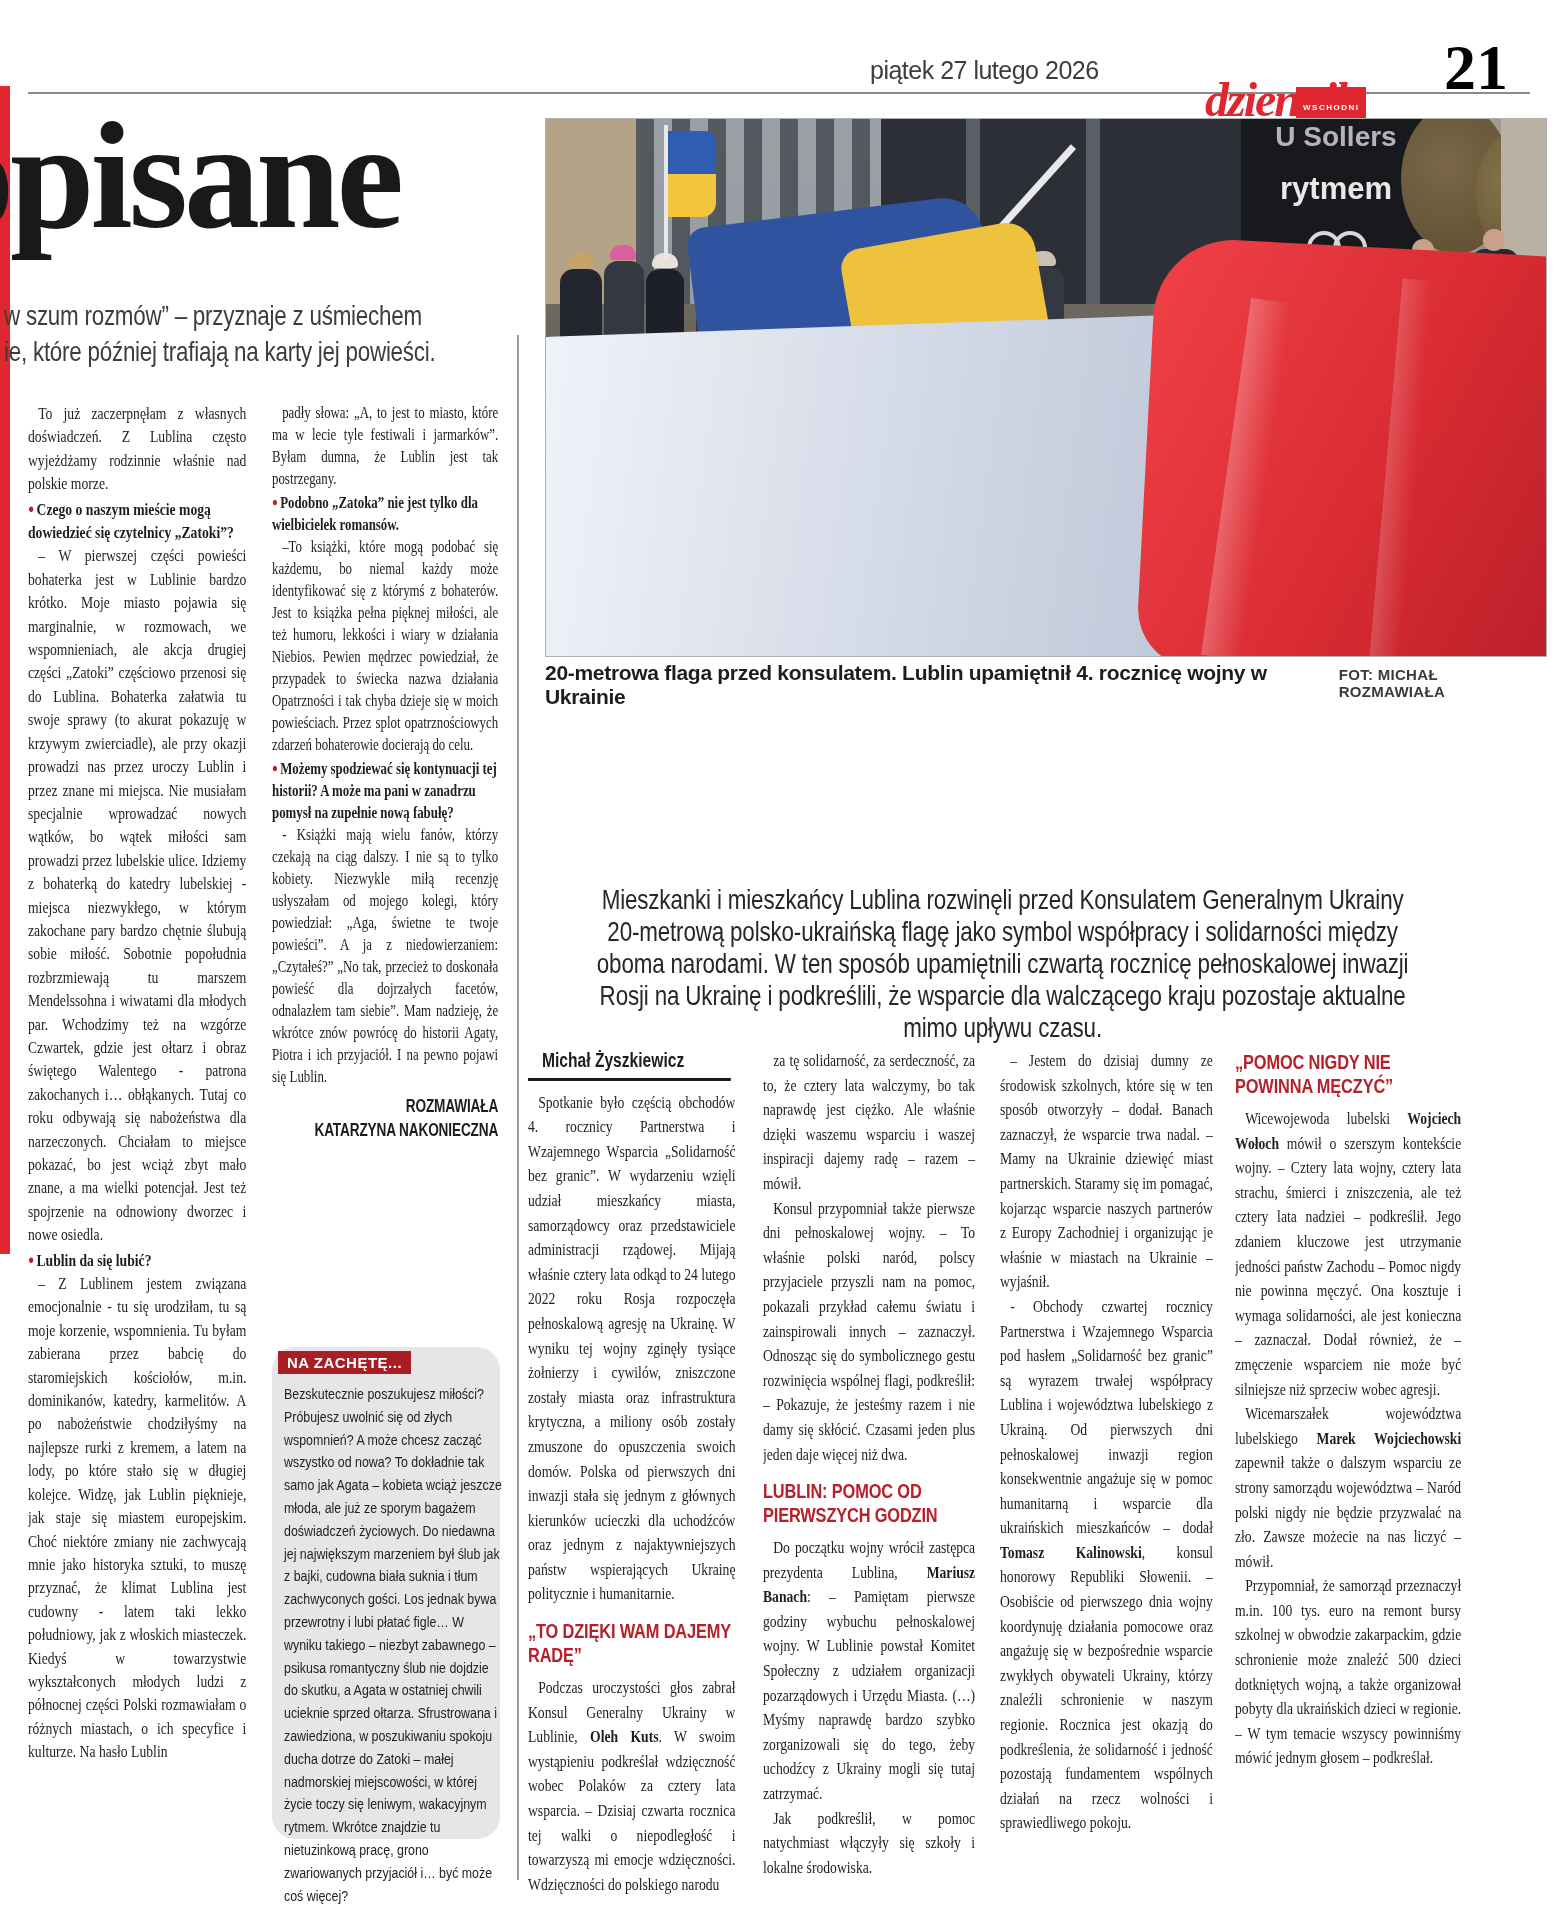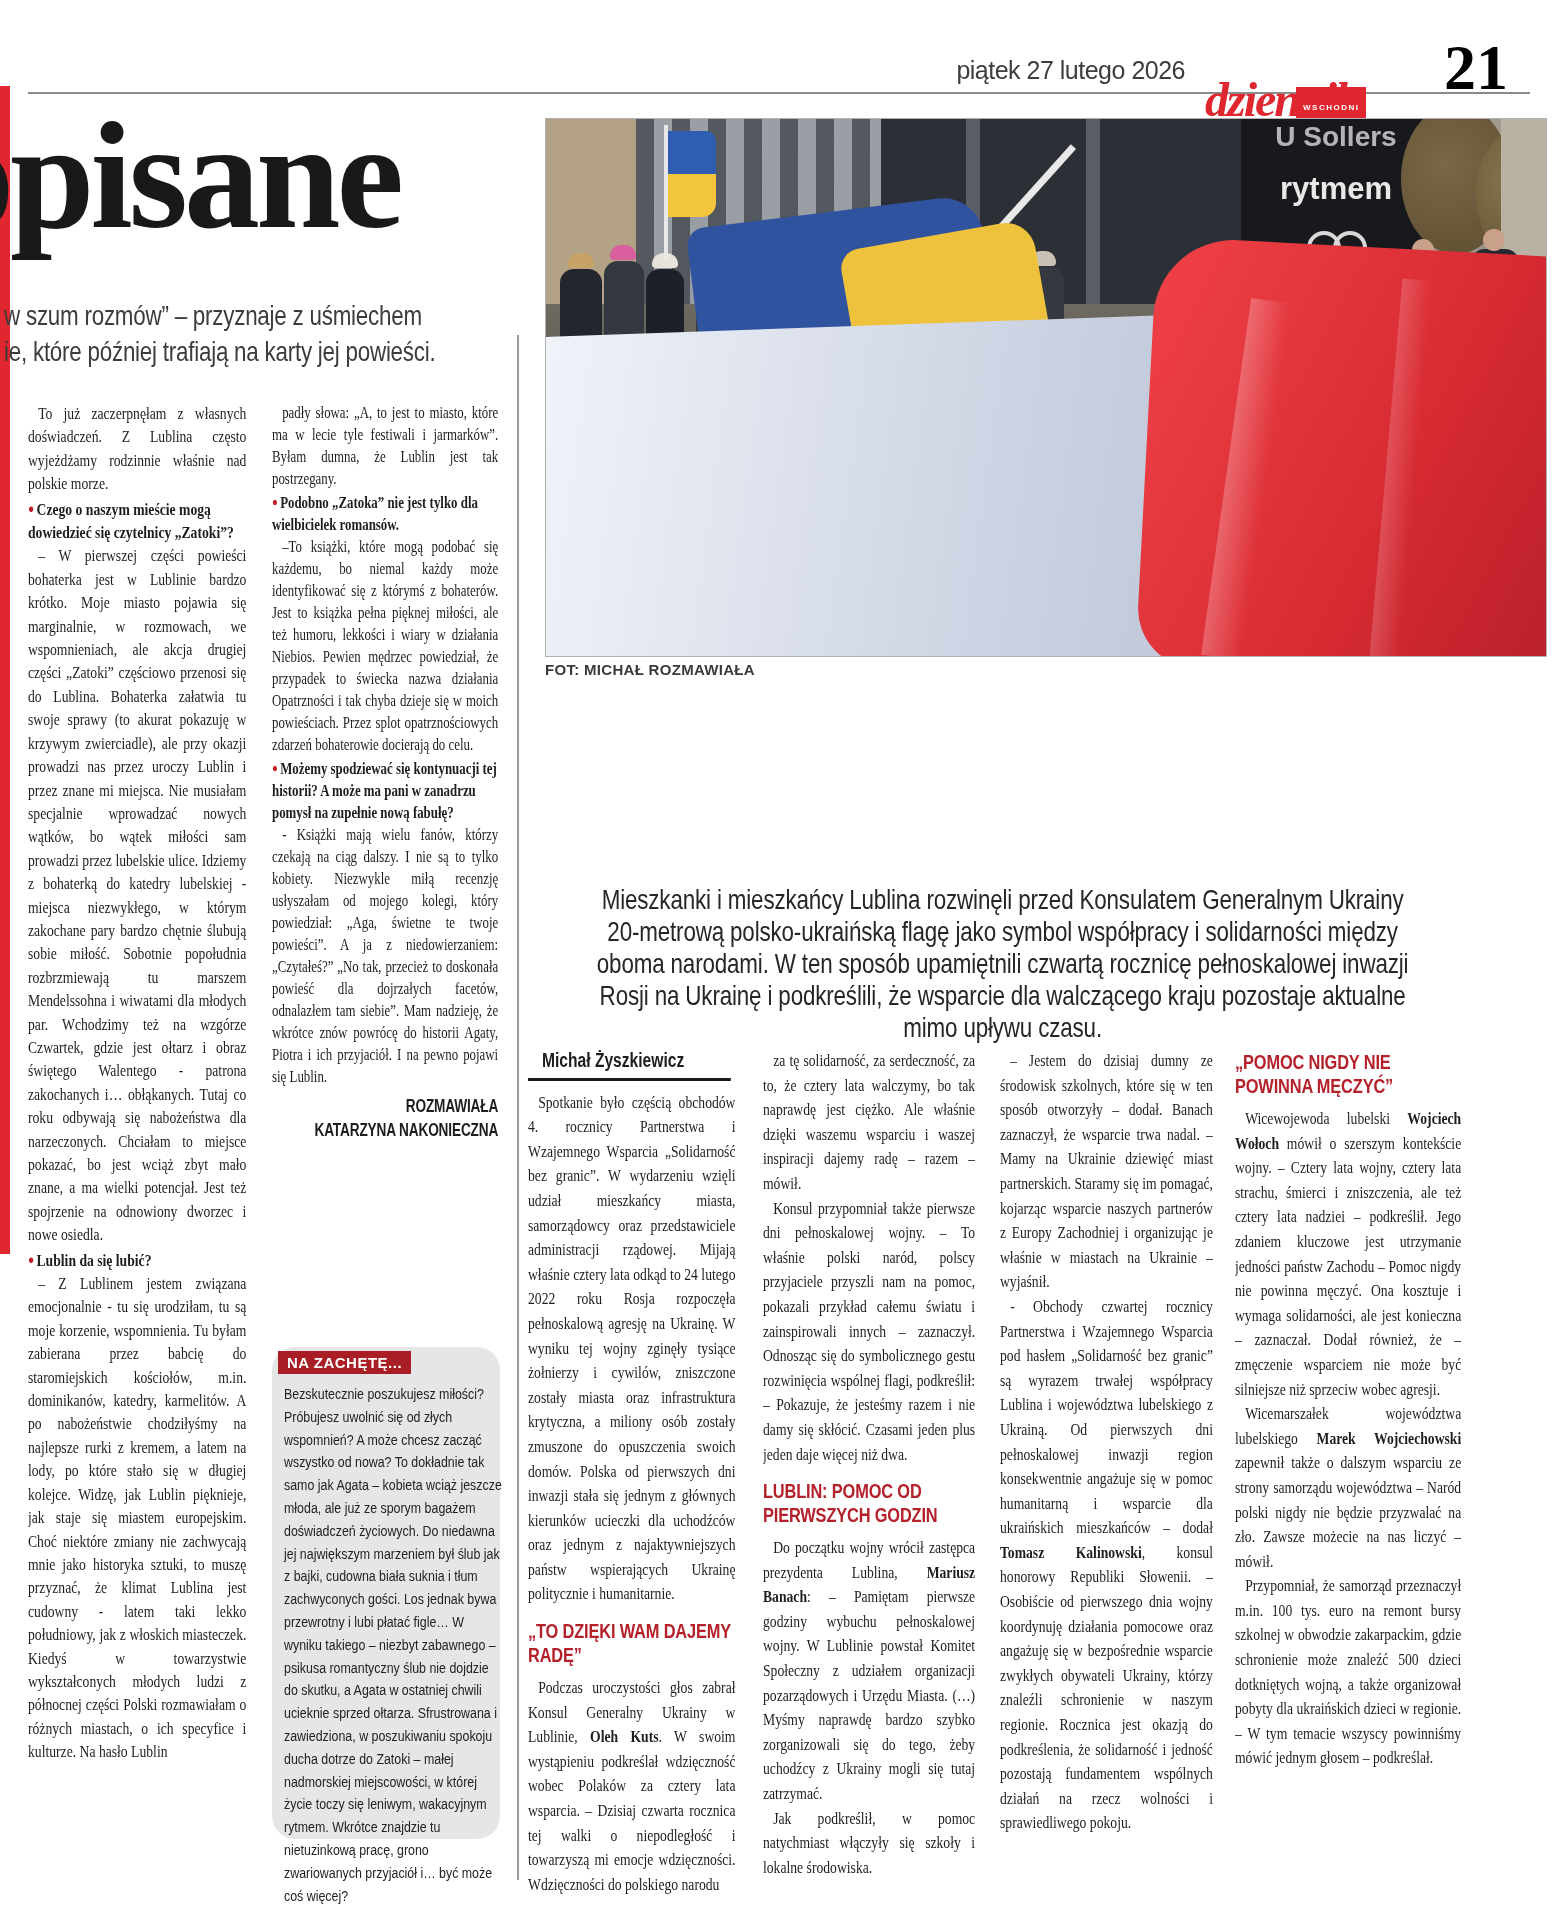--- a/index.html
+++ b/index.html
@@ -1,21 +1,21 @@
 <!DOCTYPE html>
 <html><head>
 <meta charset="utf-8">
 <style>
   html,body{margin:0;padding:0;background:#d8d8d8;}
   .page{position:relative;width:1558px;height:1913px;background:#ffffff;overflow:hidden;
         font-family:"Liberation Serif",serif;color:#1d1d1b;margin:0 auto;}
   
   .red-bar{position:absolute;left:0;top:86px;width:10px;height:1168px;background:#e0262f;}
   .hdr-rule{position:absolute;left:28px;top:92px;width:1502px;height:2px;background:#8c8b8b;}
-  .hdr-date{position:absolute;top:56px;left:870px;width:315px;text-align:right;
+  .hdr-date{position:absolute;top:56px;left:870px;width:315px;text-align:left;
             font-family:"Liberation Sans",sans-serif;font-size:25px;color:#3d3d3c;letter-spacing:-0.5px;}
   .logo{position:absolute;top:40px;left:1205px;font-family:"Liberation Serif",serif;font-style:italic;
         font-weight:bold;font-size:48px;color:#e0262f;letter-spacing:-2px;line-height:1;margin-top:36px;}
   .logo-sub{position:absolute;top:87px;left:1296px;background:#e0262f;color:#fff;
         font-family:"Liberation Sans",sans-serif;font-weight:bold;font-size:8px;
         padding:16px 7px;letter-spacing:1.5px;}
   .page-num{position:absolute;top:36px;left:1444px;font-family:"Liberation Serif",serif;
         font-weight:bold;font-size:64px;color:#000000;line-height:1;}
   
   .iv-headline{position:absolute;left:-62px;top:100px;font-family:"Liberation Serif",serif;
@@ -167,20 +167,21 @@
 
     <div style="left:150px;top:92px;width:295px;height:190px;background:#30539f;transform:rotate(-7deg);border-radius:18px 40px 10px 30px;"></div>
     <div style="left:305px;top:115px;width:195px;height:165px;background:#efc23d;transform:rotate(-10deg);border-radius:20px 30px 40px 20px;"></div>
     <div style="left:-30px;top:205px;width:800px;height:350px;background:linear-gradient(100deg,#f2f5fa,#ccd3e2 60%,#b9c1d4);transform:rotate(-2deg);border-radius:40px 120px 0 0;"></div>
     <div style="left:600px;top:128px;width:430px;height:430px;background:linear-gradient(115deg,#ef4147,#d92b33 55%,#b71f2a);transform:rotate(3deg);border-radius:80px 30px 0 60px;"></div>
     <div style="left:680px;top:180px;width:40px;height:360px;background:linear-gradient(90deg,rgba(255,255,255,.25),rgba(255,255,255,0));transform:rotate(8deg);"></div>
     <div style="left:840px;top:160px;width:30px;height:380px;background:linear-gradient(90deg,rgba(255,255,255,.18),rgba(255,255,255,0));transform:rotate(5deg);"></div>
   </div>
 
   <div class="caption-row">
+    <div class="cap-text">20-metrowa flaga przed konsulatem. Lublin upamiętnił 4. rocznicę wojny w Ukrainie</div>
     <div class="credit">FOT: MICHAŁ ROZMAWIAŁA</div>
   </div>
 
   <div class="lede">Mieszkanki i mieszkańcy Lublina rozwinęli przed Konsulatem Generalnym Ukrainy
 20-metrową polsko-ukraińską flagę jako symbol współpracy i solidarności między
 oboma narodami. W ten sposób upamiętnili czwartą rocznicę pełnoskalowej inwazji
 Rosji na Ukrainę i podkreślili, że wsparcie dla walczącego kraju pozostaje aktualne
 mimo upływu czasu.</div>
 
   <div class="acol acol1">

